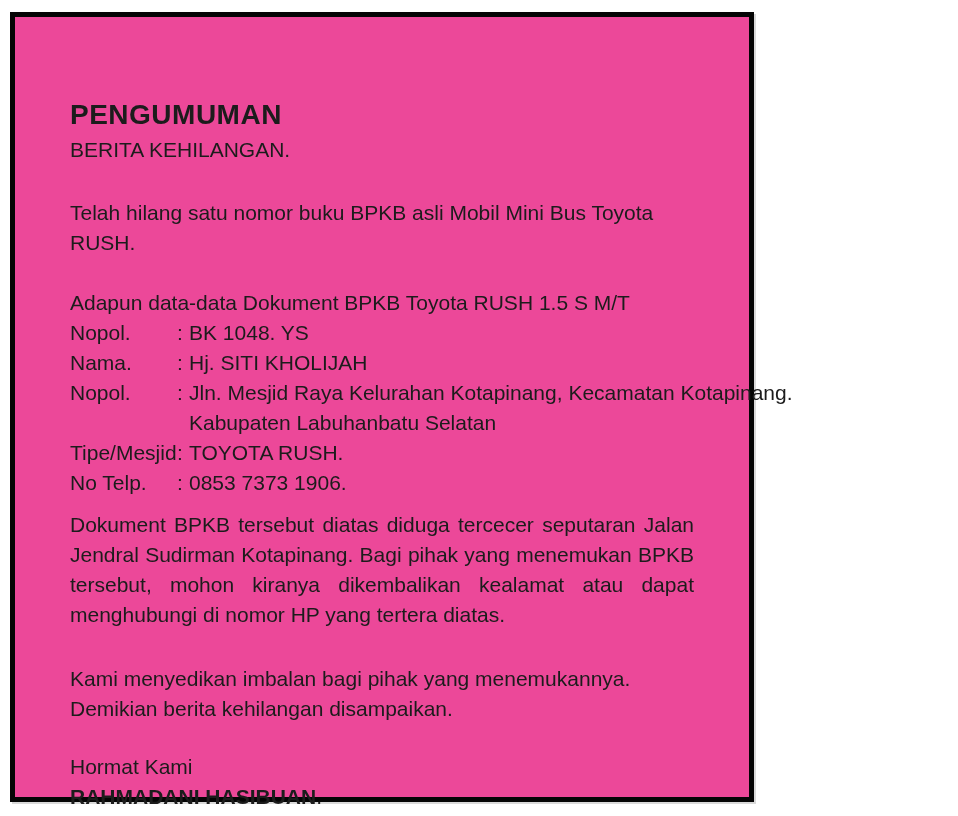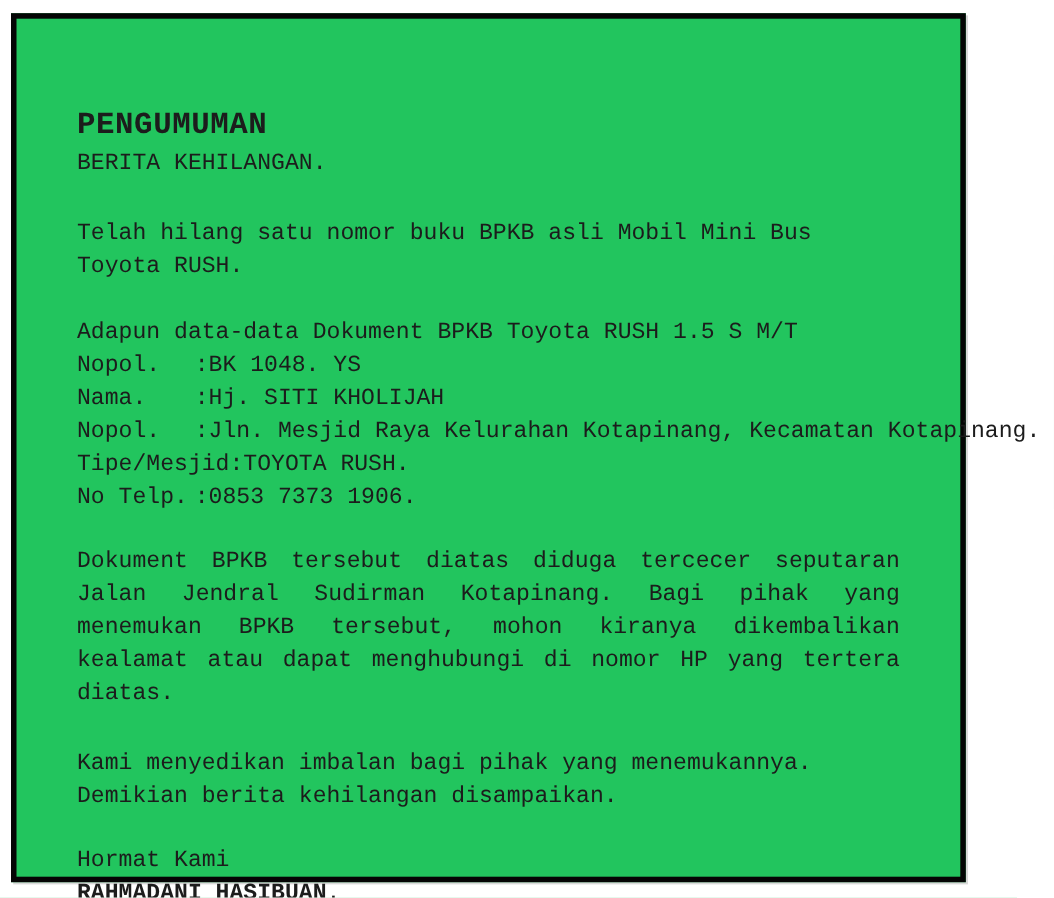--- a/index.html
+++ b/index.html
@@ -11,25 +11,24 @@
     overflow: hidden;
   }
   .sheet {
     position: relative;
     width: 958px; height: 816px;
     background: #ffffff;
   }
   .frame {
     position: absolute;
     left: 10px; top: 12px;
-    width: 868px; height: 790px;
+    width: 744px; height: 790px;
     border: 5px solid #050505;
-    background: #22c55e;
+    background: #ec4899;
     box-shadow: 2px 2px 0 #d9d9d9;
-    font-family: Liberation Mono, monospace;
   }
   .content {
     padding: 80px 55px 0 55px;
     font-size: 21px;
     line-height: 30px;
   }
   .title {
     font-size: 28px;
     font-weight: bold;
     line-height: 36px;
@@ -45,21 +44,21 @@
     margin-top: 30px;
   }
   .field-row {
     display: flex;
     align-items: flex-start;
   }
   .f-label { flex: 0 0 107px; }
   .f-sep   { flex: 0 0 12px; }
   .f-value { flex: 1 1 auto; white-space: nowrap; }
   .body-par {
-    margin-top: 28px;
+    margin-top: 12px;
     text-align: justify;
   }
   .reward {
     margin-top: 34px;
   }
   .salutation {
     margin-top: 28px;
   }
   .sig-name {
     font-weight: bold;
@@ -89,20 +88,25 @@
           <span class="f-label">Nama.</span>
           <span class="f-sep">:</span>
           <span class="f-value">Hj. SITI KHOLIJAH</span>
         </div>
         <div class="field-row">
           <span class="f-label">Nopol.</span>
           <span class="f-sep">:</span>
           <span class="f-value">Jln. Mesjid Raya Kelurahan Kotapinang, Kecamatan Kotapinang.</span>
         </div>
         <div class="field-row">
+          <span class="f-label"></span>
+          <span class="f-sep"></span>
+          <span class="f-value">Kabupaten Labuhanbatu Selatan</span>
+        </div>
+        <div class="field-row">
           <span class="f-label">Tipe/Mesjid</span>
           <span class="f-sep">:</span>
           <span class="f-value">TOYOTA RUSH.</span>
         </div>
         <div class="field-row">
           <span class="f-label">No Telp.</span>
           <span class="f-sep">:</span>
           <span class="f-value">0853 7373 1906.</span>
         </div>
       </div>

